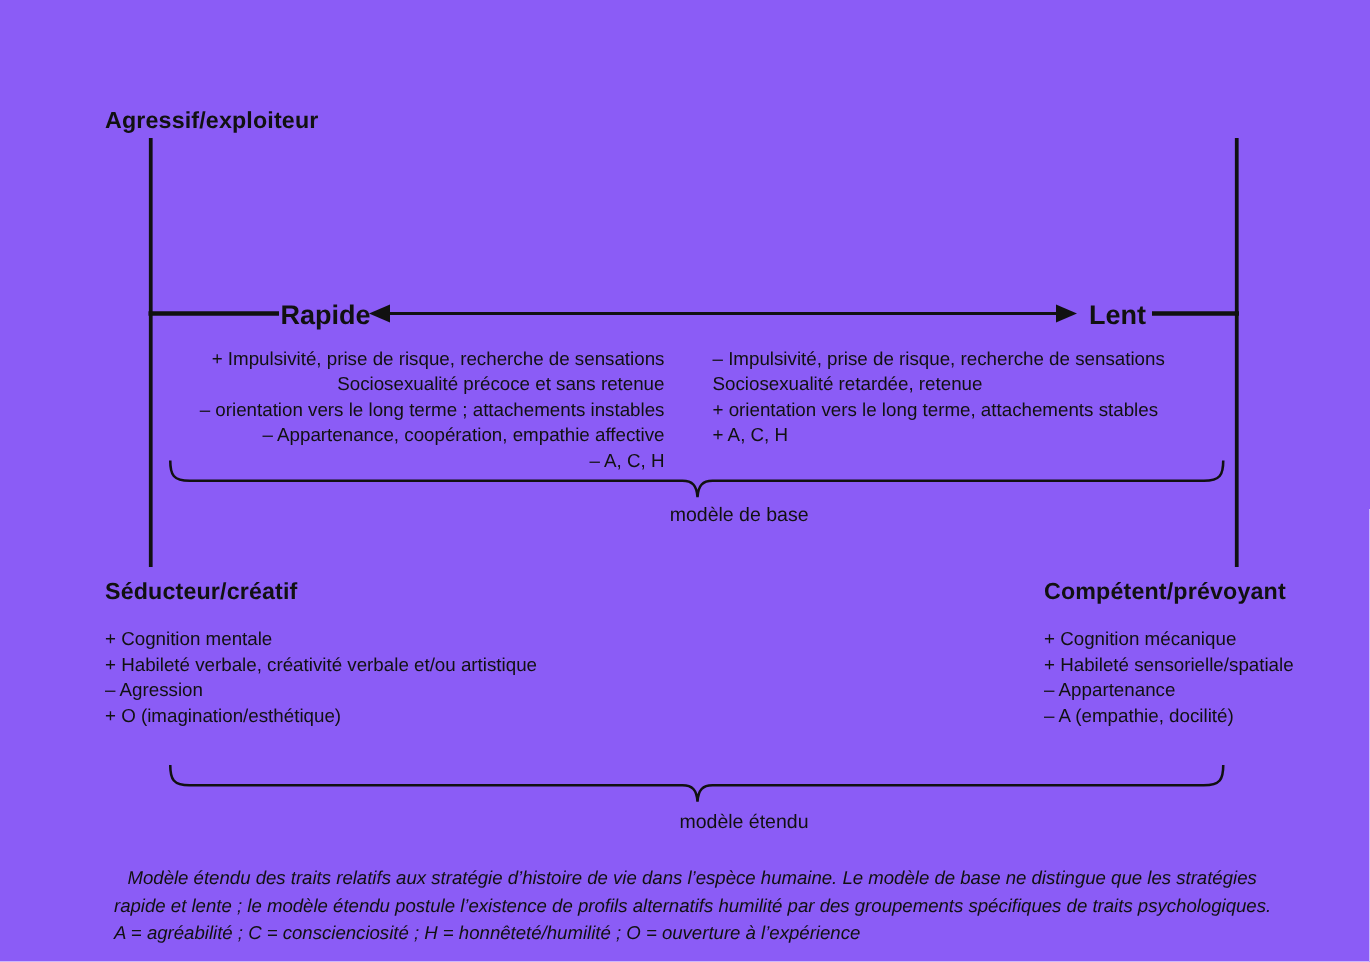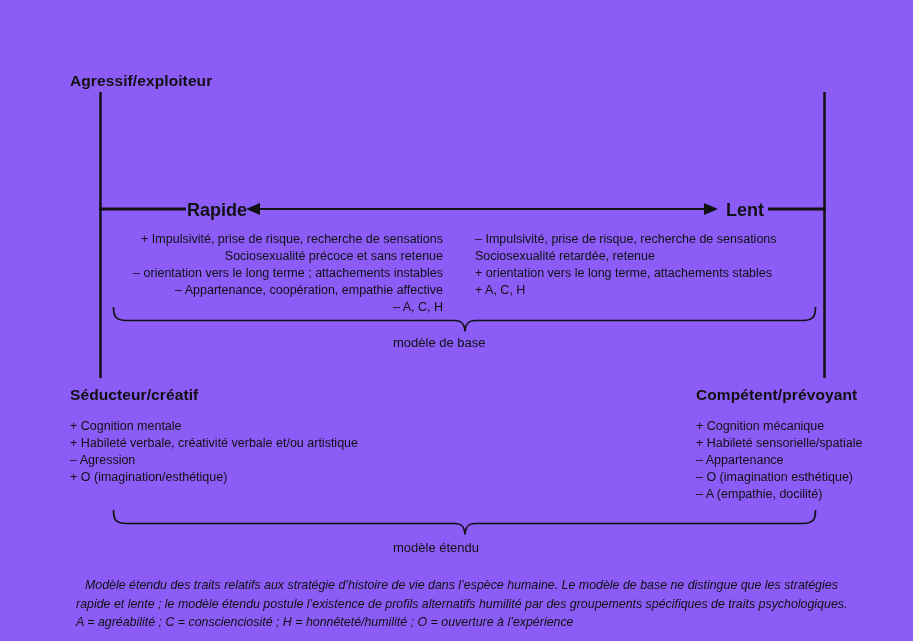--- a/index.html
+++ b/index.html
@@ -34,21 +34,21 @@
     white-space: nowrap;
   }
   .trait-list {
     font-size: 12.5px;
     line-height: 17px;
     white-space: nowrap;
   }
   .trait-list div { white-space: nowrap; }
   .brace-label {
     font-size: 13px;
-    text-align: left;
+    text-align: right;
     white-space: nowrap;
   }
   .caption {
     font-size: 12.4px;
     font-style: italic;
     line-height: 18.6px;
     color: #111111;
   }
   .caption .cap-line { display: block; white-space: nowrap; }
   .caption .cap-line.indent { padding-left: 9px; }
@@ -106,21 +106,20 @@
     <div>+ Cognition mentale</div>
     <div>+ Habileté verbale, créativité verbale et/ou artistique</div>
     <div>– Agression</div>
     <div>+ O (imagination/esthétique)</div>
   </div>
 
   <div class="abs trait-list" style="left:696px; top:418px;">
     <div>+ Cognition mécanique</div>
     <div>+ Habileté sensorielle/spatiale</div>
     <div>– Appartenance</div>
-    <div>– O (imagination esthétique)</div>
     <div>– A (empathie, docilité)</div>
   </div>
 
   <div class="abs brace-label" style="left:393px; top:540px; width:146px;">modèle étendu</div>
 
   <div class="abs caption" style="left:76px; top:576px; width:820px;">
     <span class="cap-line indent">Modèle étendu des traits relatifs aux stratégie d’histoire de vie dans l’espèce humaine. Le modèle de base ne distingue que les stratégies</span>
     <span class="cap-line">rapide et lente ; le modèle étendu postule l’existence de profils alternatifs humilité par des groupements spécifiques de traits psychologiques.</span>
     <span class="cap-line">A = agréabilité ; C = conscienciosité ; H = honnêteté/humilité ; O = ouverture à l’expérience</span>
   </div>

